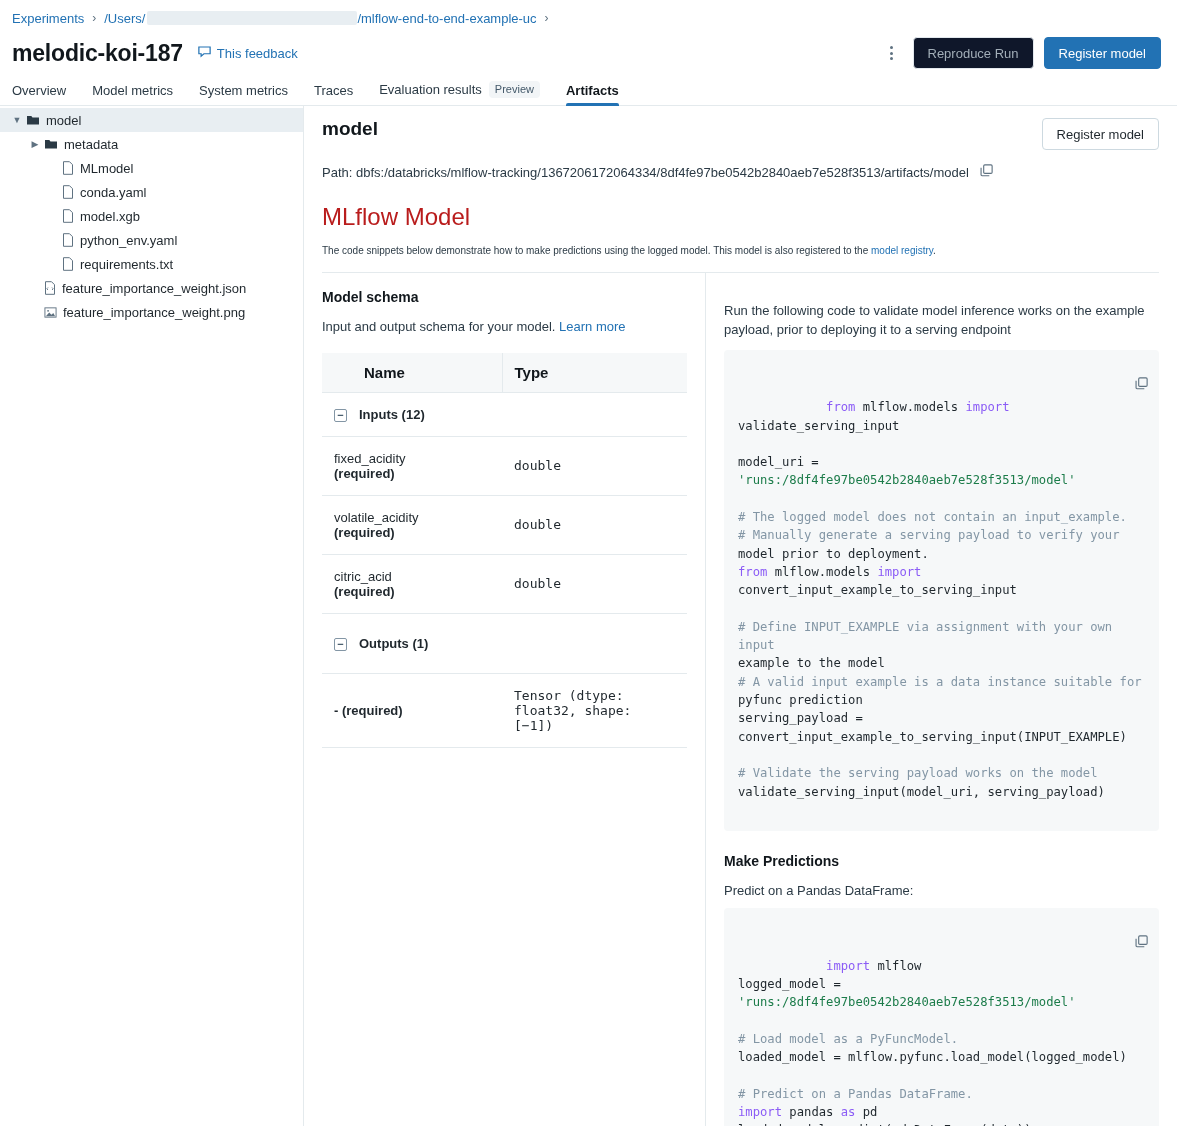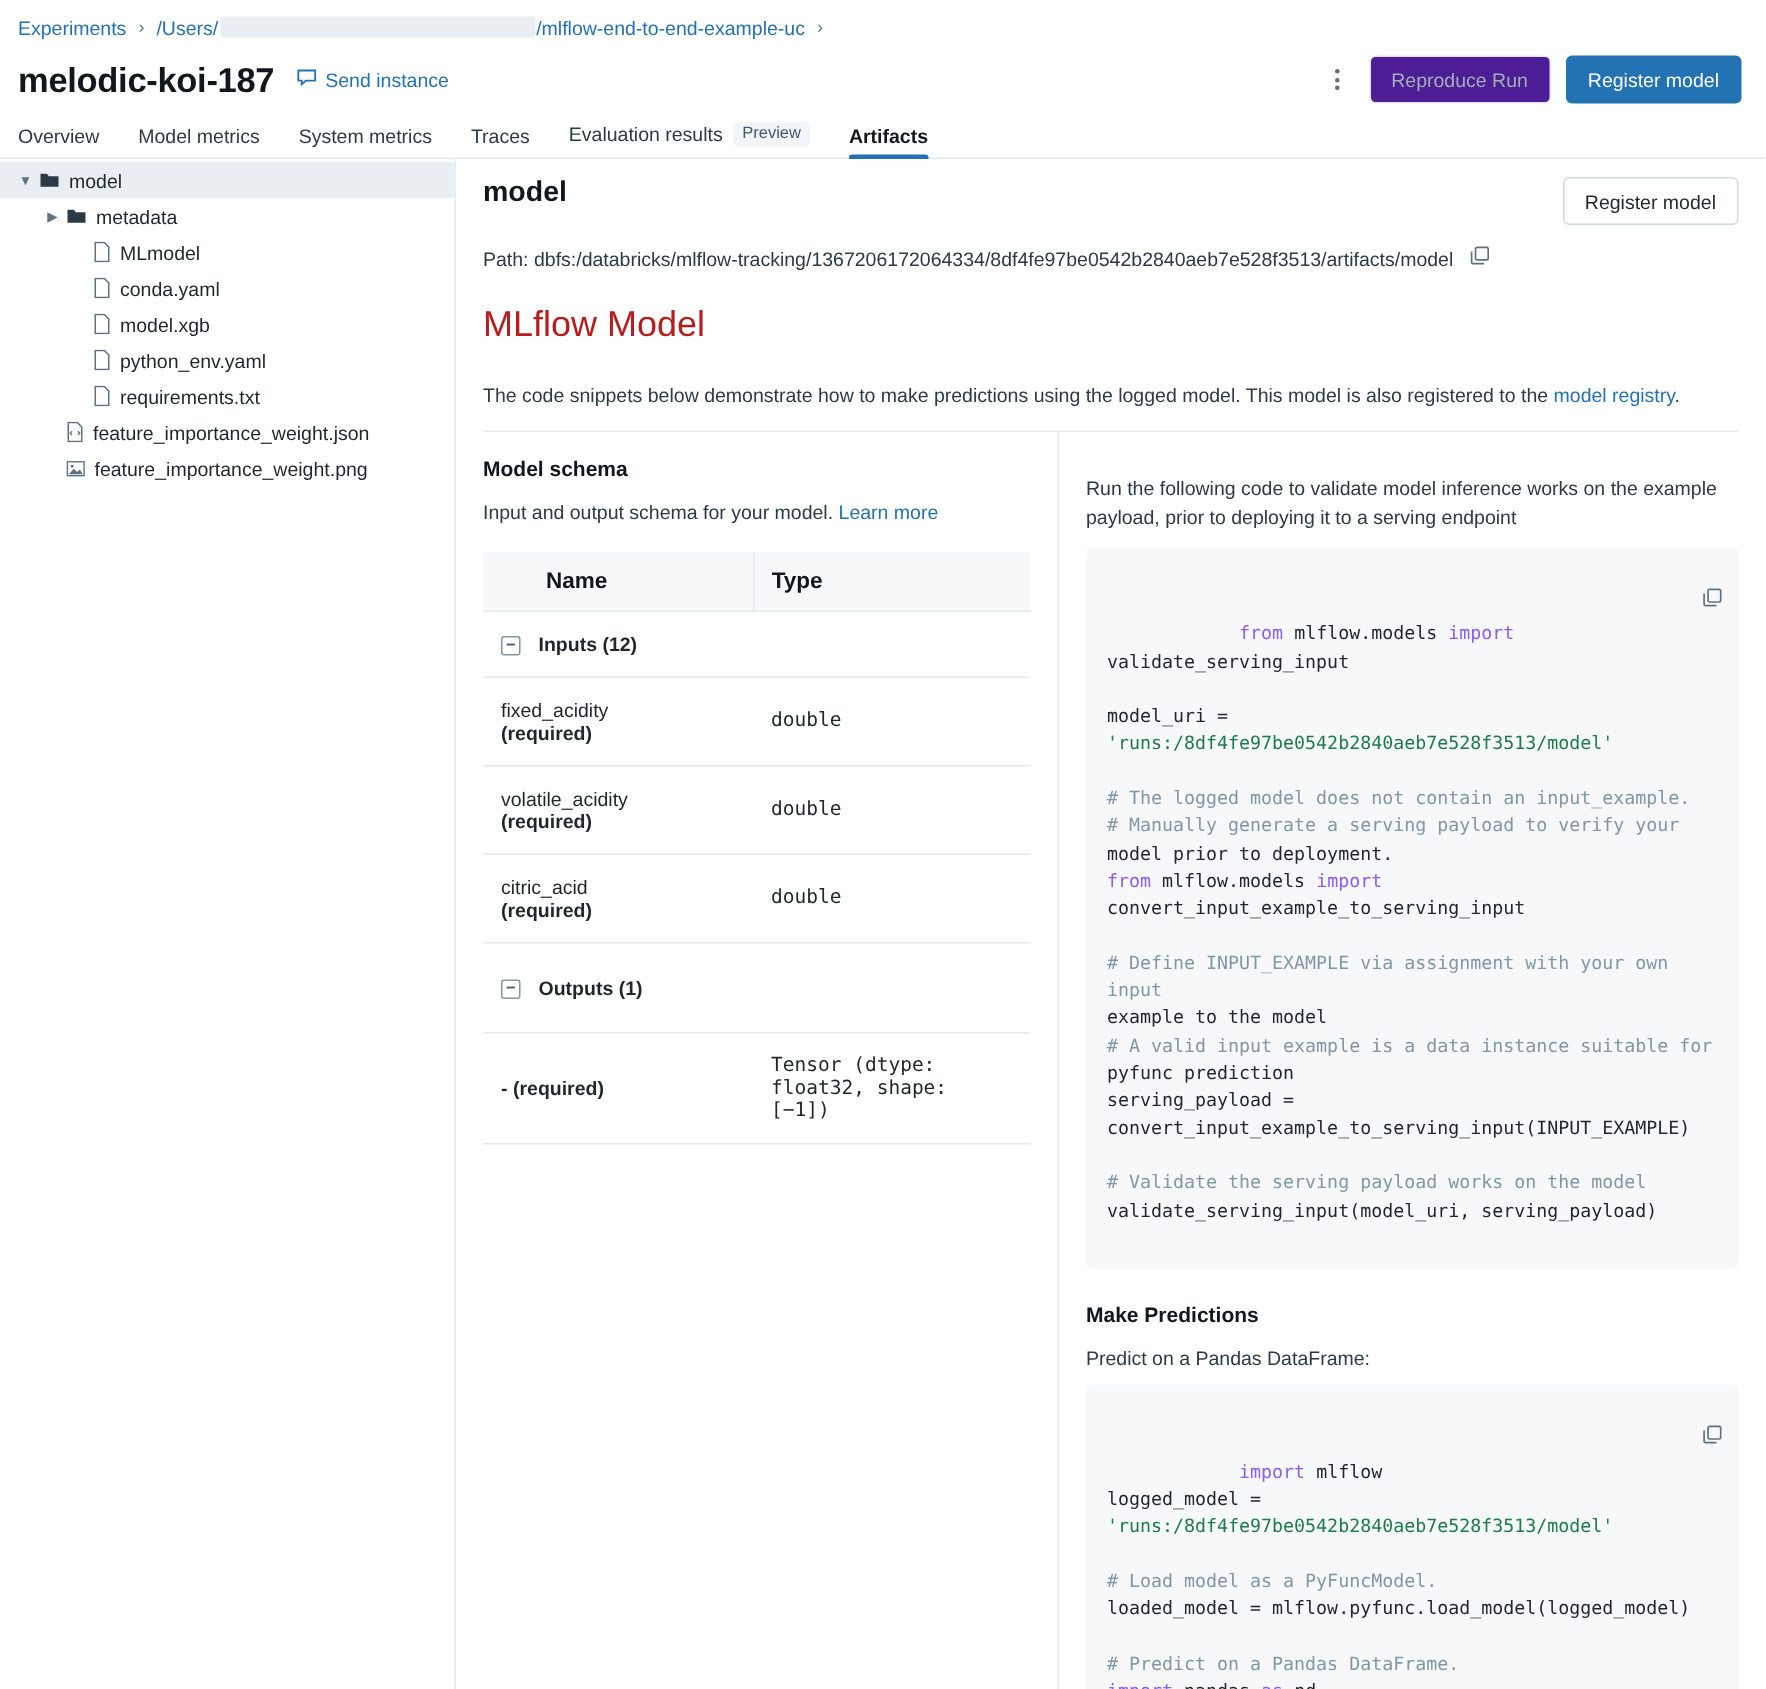--- a/index.html
+++ b/index.html
@@ -68,21 +68,21 @@
     font-size: 13px;
     border-radius: 4px;
     height: 32px;
     padding: 0 14px;
     display: inline-flex;
     align-items: center;
     cursor: pointer;
     border: 1px solid #cdd9e0;
     background: #fff;
   }
-  .btn-disabled { color: #a2aeb8; background: #4c1d95; border-color: #e2e8ed; cursor: default; }
+  .btn-disabled { color: #a2aeb8; background: #0f172a; border-color: #e2e8ed; cursor: default; }
   .btn-primary {
     background: #2272b4;
     border-color: #2272b4;
     color: #fff;
     font-weight: normal;
     margin-left: 10px;
   }
 
   
   .tabs {
@@ -155,21 +155,21 @@
     color: #2b3a45;
     display: flex; align-items: center;
     gap: 10px;
     text-align: center;
   }
   .copy-ic { cursor: pointer; color: #5f7281; }
   .mlflow-model-h {
     font-size: 24px; font-weight: normal; color: #b91c1c;
     margin: 22px 0 0 0;
   }
-  .mm-desc { font-size: 13px; color: #2b3a45; margin-top: 25px; }
+  .mm-desc { font-size: 10px; color: #2b3a45; margin-top: 14px; }
   .lnk { color: #2272b4; cursor: pointer; }
   .hr { border-top: 1px solid #e4eaed; margin-top: 16px; }
 
   .cols { display: flex; }
   .col-left { width: 402px; border-right: 1px solid #e4eaed; padding: 16px 18px 0 18px; }
   .col-right { flex: 1; padding: 16px 18px 0 18px; }
 
   .sec-h { font-size: 14px; font-weight: bold; color: #11171c; }
   .sec-sub { font-size: 13px; color: #2b3a45; margin-top: 13px; line-height: 1.45; }
 
@@ -248,21 +248,21 @@
   </div>
 
   <div class="title-row">
     <div class="run-title">melodic-koi-187</div>
     <div class="feedback">
       <span>
         <svg width="15" height="15" viewBox="0 0 16 16">
             <path d="M2 3.2h12v7.2H7.4L4.4 13v-2.6H2z" fill="none" stroke="#2272b4" stroke-width="1.3"></path>
           </svg>
       </span>
-      <span>Send instance</span>
+      <span>This feedback</span>
     </div>
     <div class="title-spacer"></div>
     <div class="kebab">
         <i></i>
         <i></i>
         <i></i>
       </div>
     <div class="btn btn-disabled">Reproduce Run</div>
     <div class="btn btn-primary">Register model</div>
   </div>

